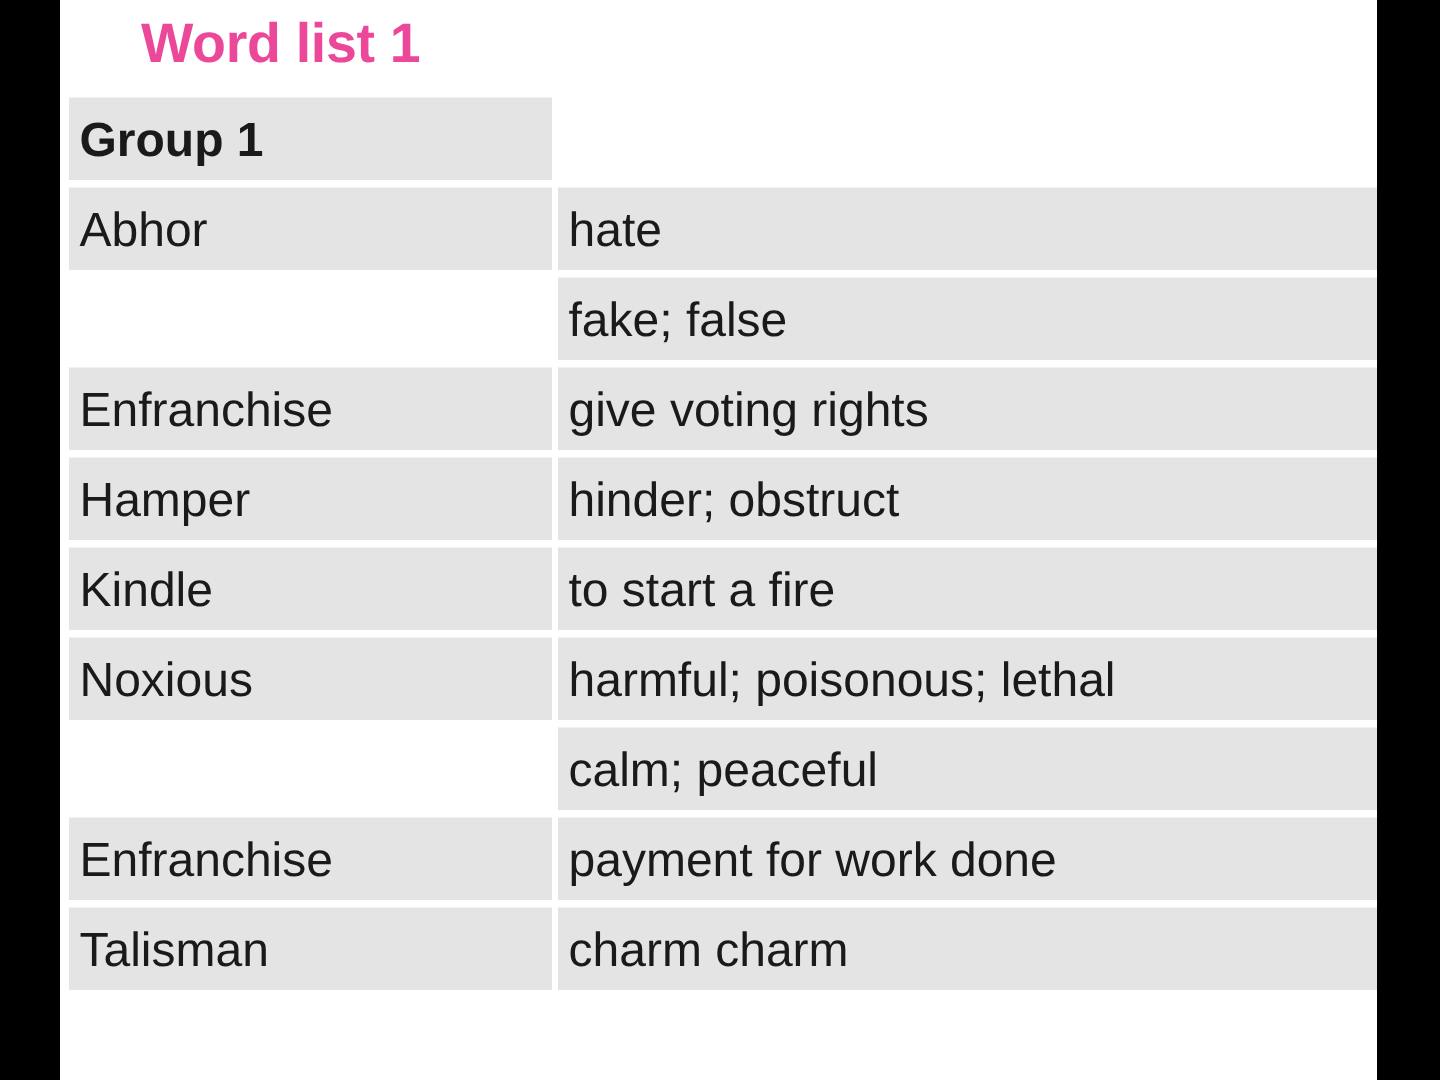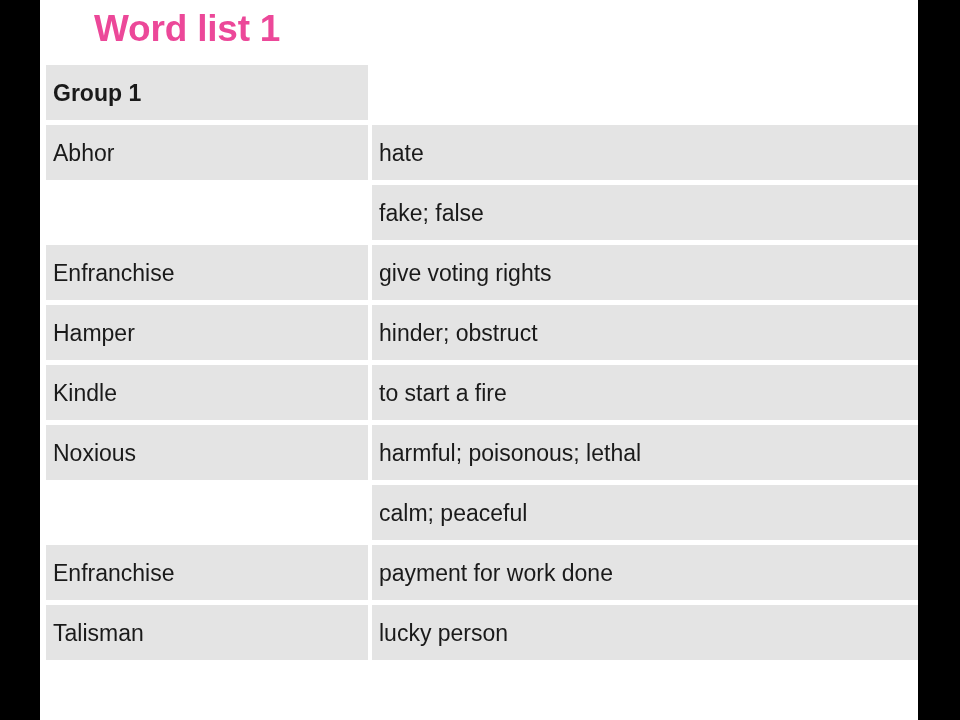--- a/index.html
+++ b/index.html
@@ -73,21 +73,21 @@
 
   .cell {
     position: absolute;
     top: 0;
     height: 55px;
     background: #e4e4e4;
     box-sizing: border-box;
     display: flex;
     align-items: center;
     padding-left: 7px;
-    font-size: 23px;
+    font-size: 32px;
     color: #1a1a1a;
     line-height: 30px;
     white-space: nowrap;
     overflow: hidden;
   }
 
   .cell.term { left: 0px;   width: 322px; }
   .cell.def  { left: 326px; width: 546px; }
 
   .row.group-row .cell.term {
@@ -138,19 +138,19 @@
           </div>
           <div class="row">
             <div class="cell def">calm; peaceful</div>
           </div>
           <div class="row">
             <div class="cell term">Enfranchise</div>
             <div class="cell def">payment for work done</div>
           </div>
           <div class="row">
             <div class="cell term">Talisman</div>
-            <div class="cell def">lucky person</div>
+            <div class="cell def">charm charm</div>
           </div>
         </div>
 
     </div>
   </div>
 </div>
 
 </body></html>

